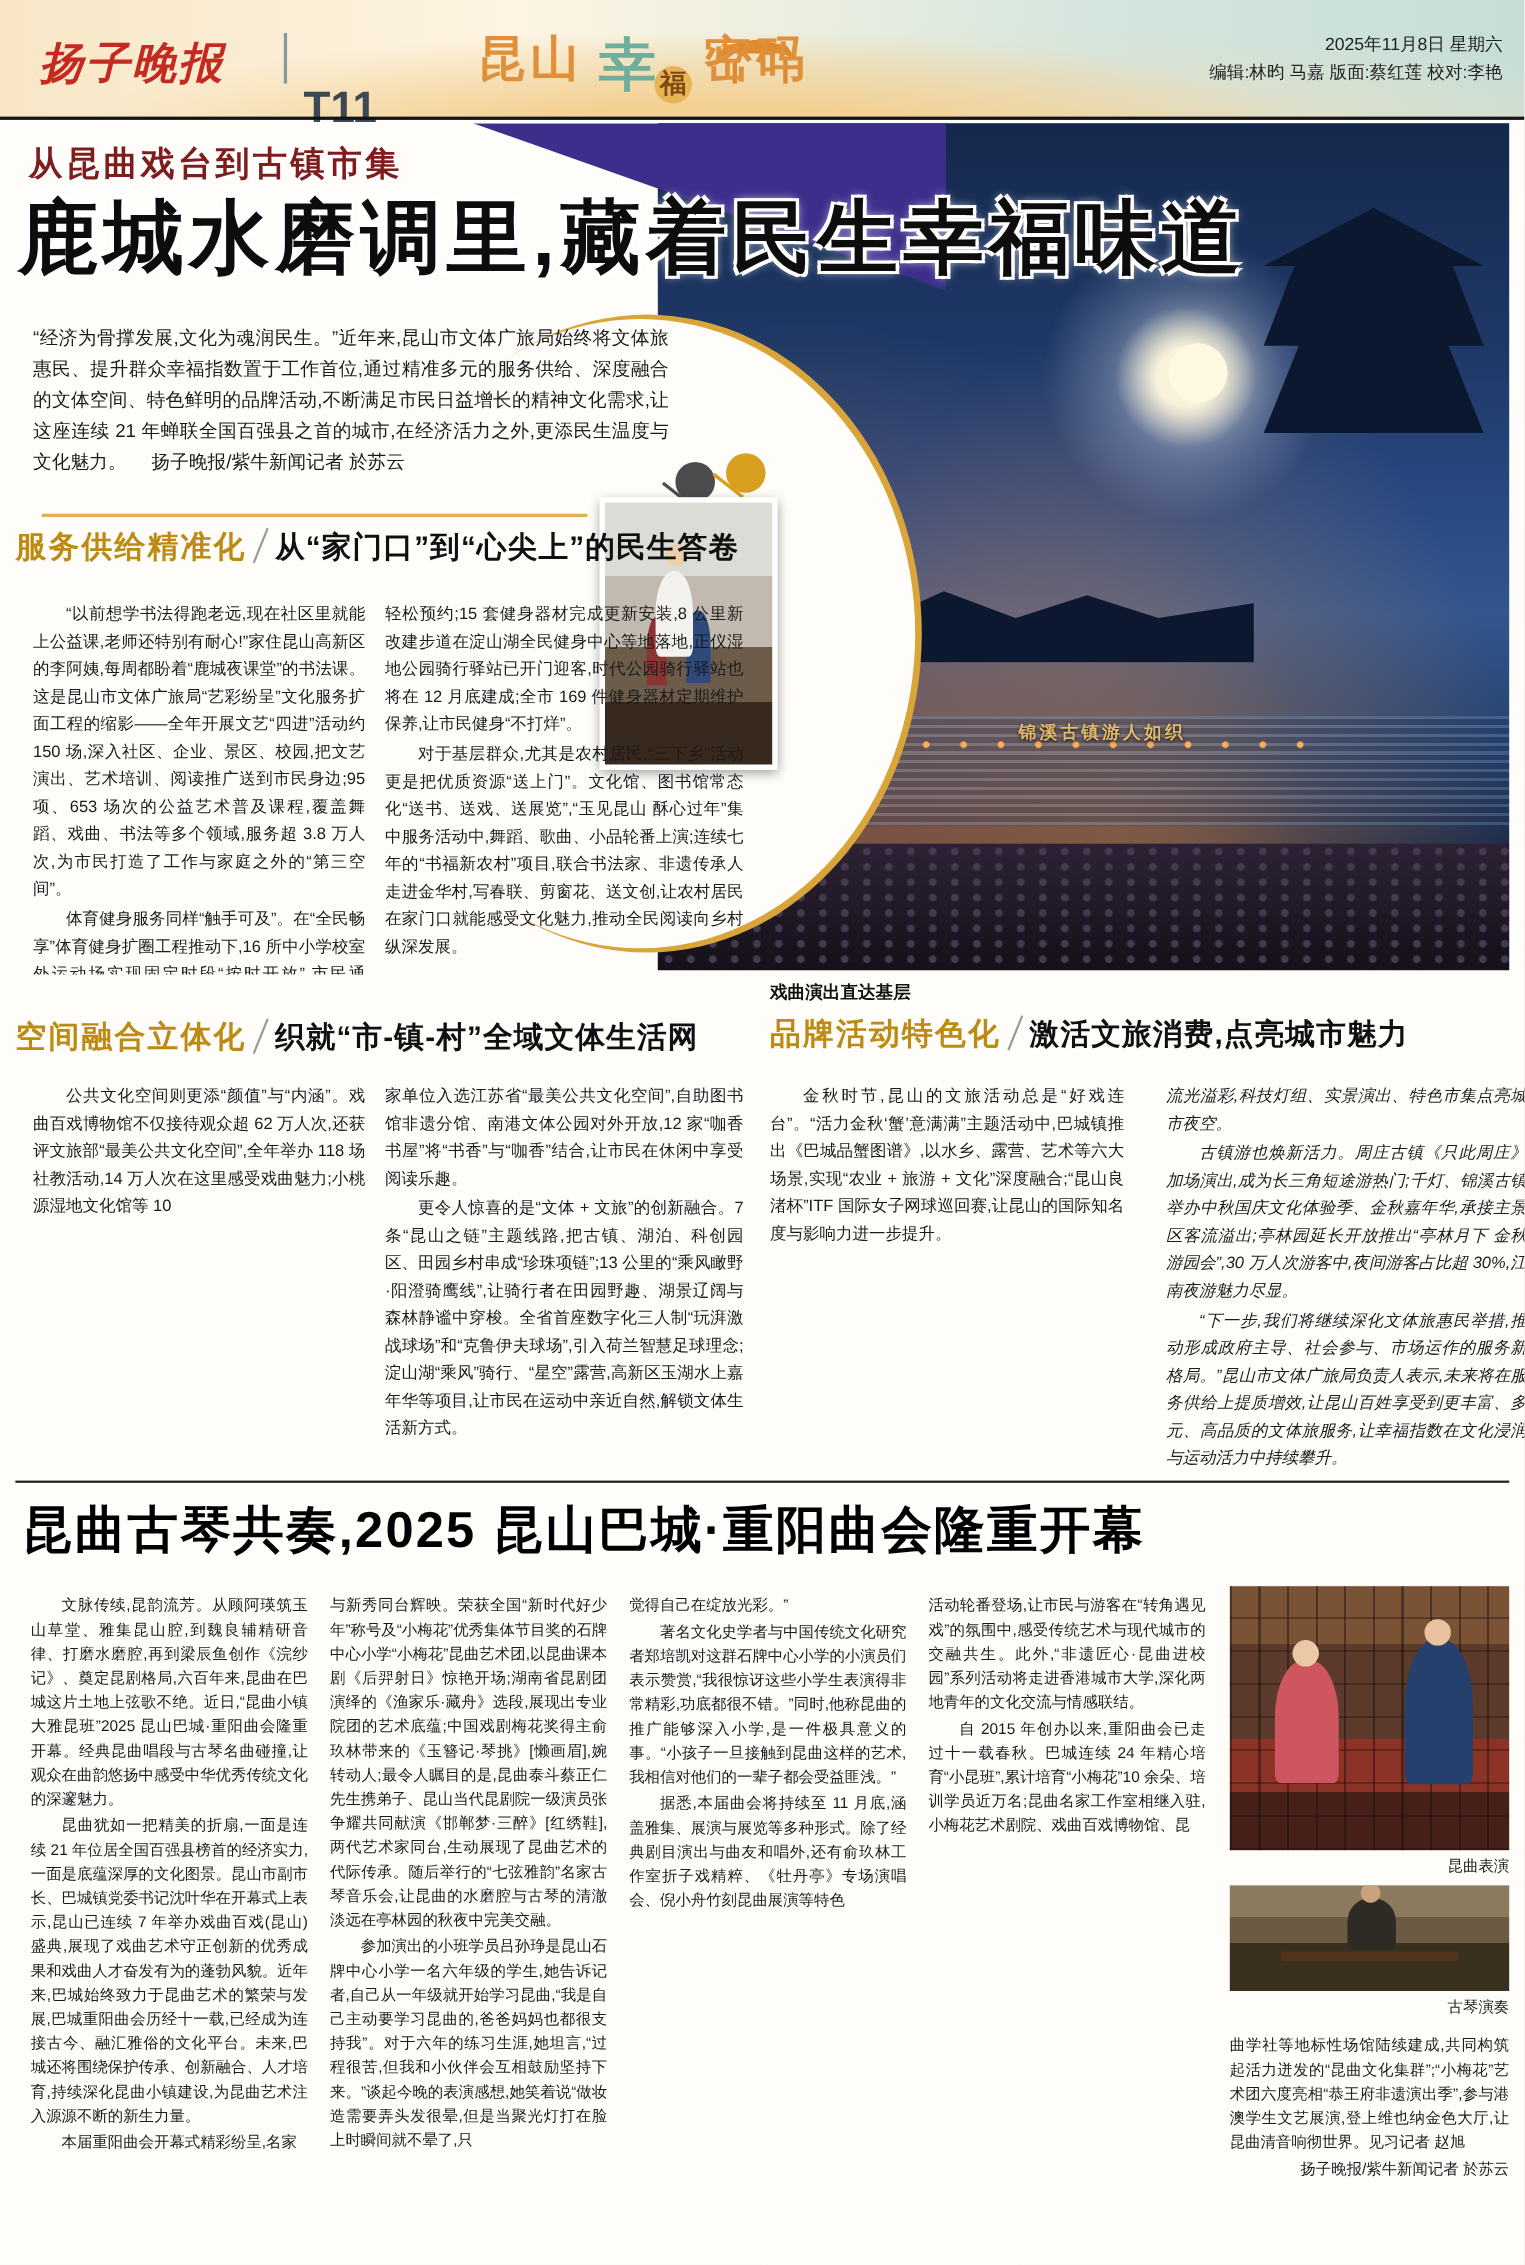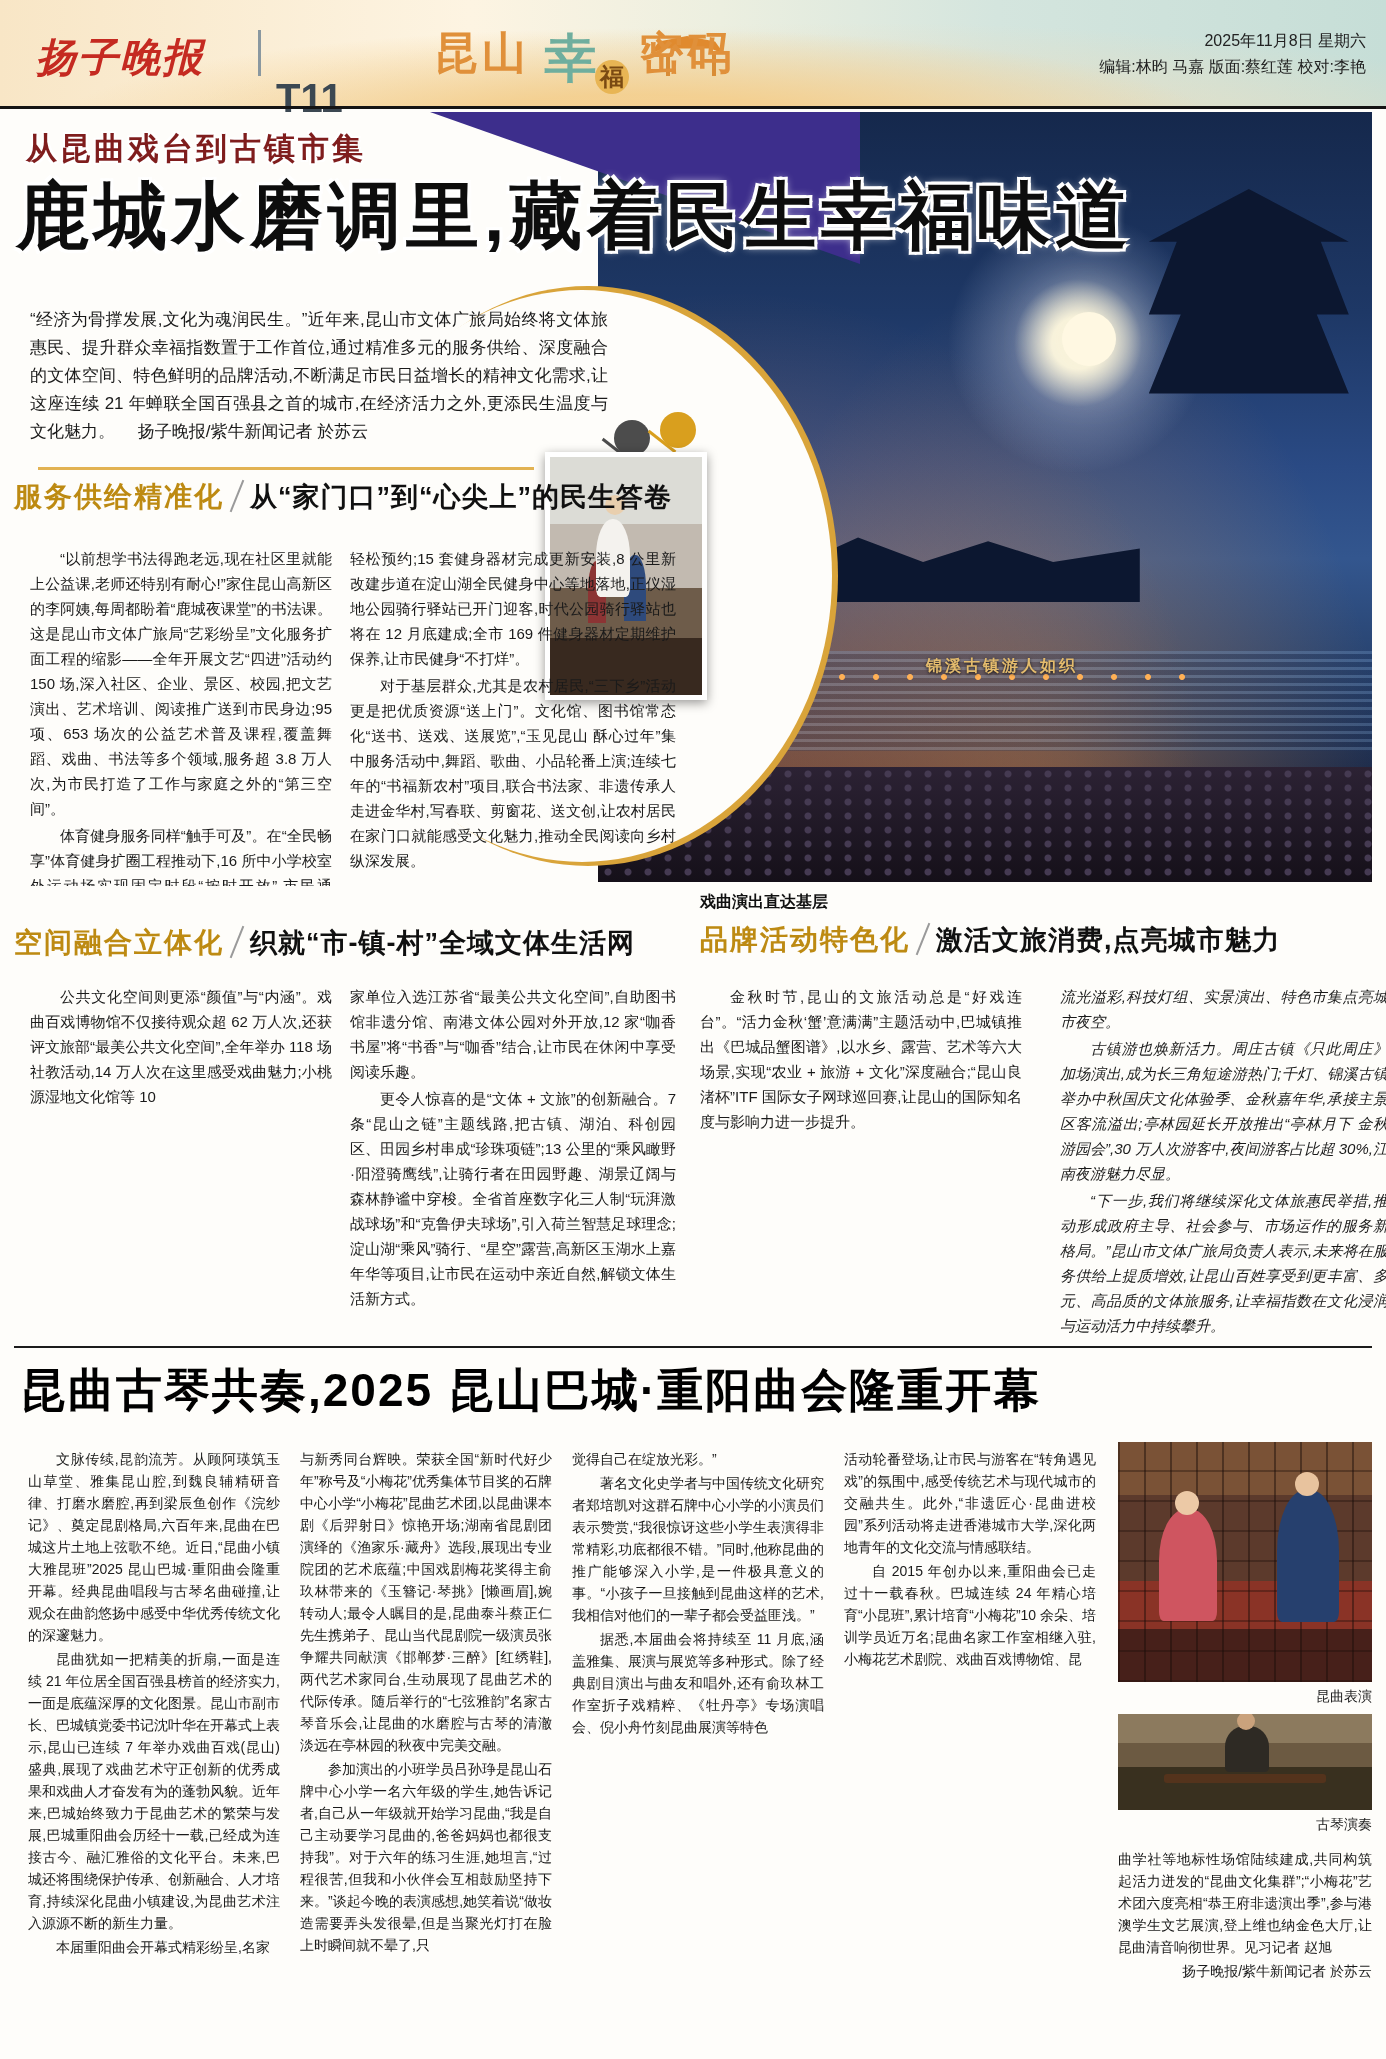--- a/index.html
+++ b/index.html
@@ -84,21 +84,21 @@
     margin:0 12px -7px 12px;}
   .sec-title{font-size:27px;font-weight:900;color:#101010;letter-spacing:1px;}
 
   
   .col{overflow:hidden;text-align:justify;}
   .col p{margin:0 0 2px 0;text-indent:2em;}
   .col p.cont{text-indent:0;}
   .topcol{font-size:15px;line-height:25px;}
   .botcol{font-size:14px;line-height:22px;}
   .byline{white-space:nowrap;margin-left:18px;}
-  .lede-box{left:30px;top:306px;width:578px;height:164px;font-size:17px;line-height:28px;
+  .lede-box{left:30px;top:294px;width:578px;height:164px;font-size:17px;line-height:28px;
     text-align:justify;overflow:hidden;}
   .lede-box .lead-p{text-indent:2em;display:inline;}
 
   .qm{position:absolute;width:36px;height:36px;border-radius:50%;}
   .qm::after{content:"";position:absolute;left:-15px;top:28px;width:34px;height:3px;transform:rotate(38deg);}
   .qm.gray{left:614px;top:420px;background:#4c4c4c;}
   .qm.gray::after{background:#4c4c4c;}
   .qm.gold{left:660px;top:412px;background:#d99f1e;}
   .qm.gold::after{background:#d99f1e;}
 

